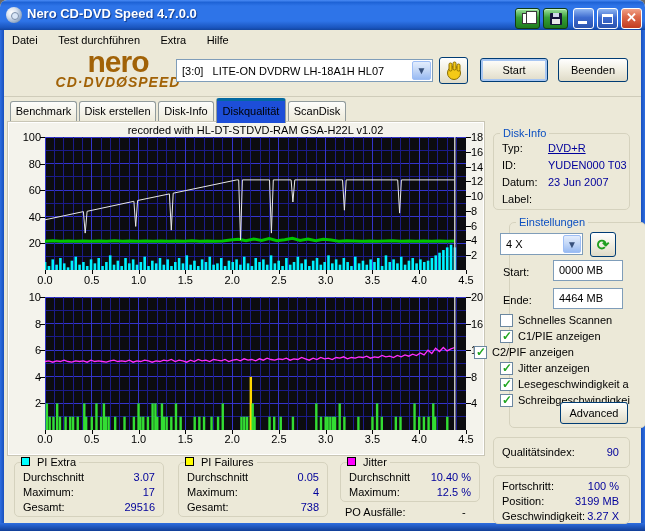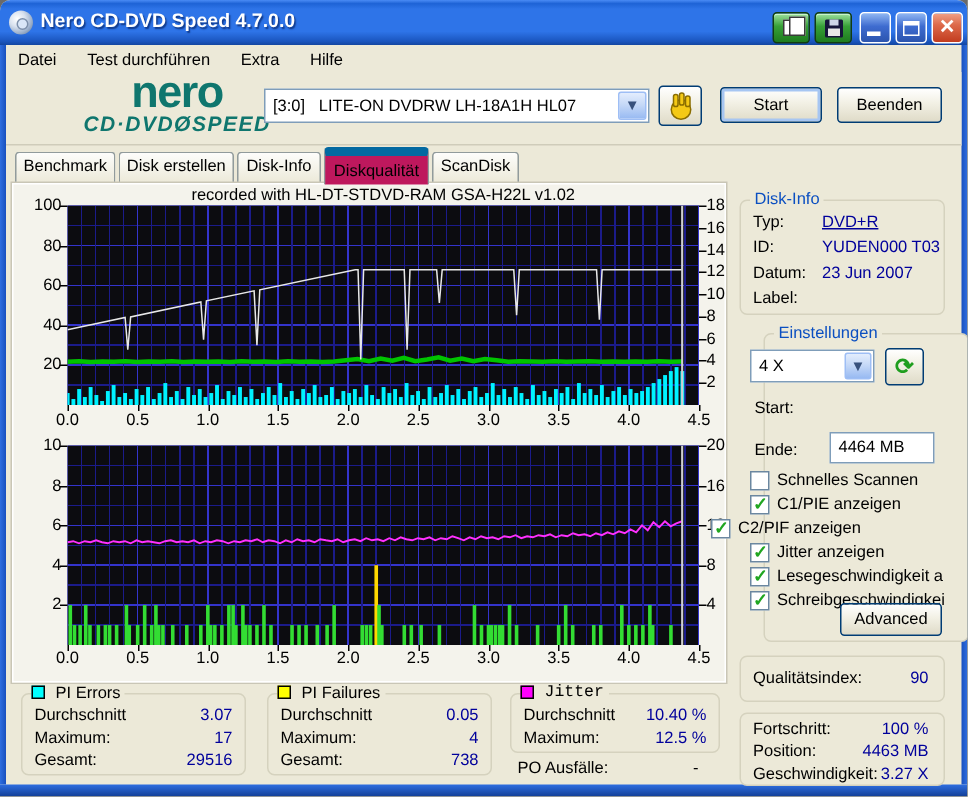--- a/index.html
+++ b/index.html
@@ -33,39 +33,39 @@
 
   
   .frame-l{left:0;top:30px;width:4px;height:493px;background:linear-gradient(90deg,#2E6EE0,#1850BE);}
   .frame-r{left:641px;top:30px;width:4px;height:493px;background:linear-gradient(90deg,#1850BE,#2E6EE0);}
   .frame-b{left:0;top:523px;width:645px;height:8px;background:linear-gradient(180deg,#2E6EE0,#123E96);}
 
   
   .menubar{left:4px;top:30px;width:568px;height:18px;background:#ECE9D8;}
   .menu-item{position:relative;display:inline-block;padding:2px 8px 0 8px;font-size:11px;color:#000;}
   .toolbar{left:4px;top:48px;width:637px;height:49px;background:#ECE9D8;border-bottom:1px solid #cfccba;}
-  .logo{left:28px;top:49px;width:180px;height:46px;text-align:center;color:#0f766e;}
+  .logo{left:28px;top:49px;width:180px;height:46px;text-align:center;color:#a16207;}
   .logo-top{font-size:30px;font-weight:bold;letter-spacing:-1px;line-height:26px;}
   .logo-bottom{font-size:14px;font-weight:bold;font-style:italic;letter-spacing:1px;line-height:14px;}
   .combo{left:176px;top:59px;width:257px;height:23px;background:#fff;border:1px solid #7F9DB9;font-size:11px;}
   .combo-text{position:absolute;left:5px;top:5px;white-space:pre;}
   .combo-arrow{position:absolute;right:1px;top:1px;width:19px;height:19px;
     background:linear-gradient(180deg,#E3EDFD,#C6D9F7 45%,#98BAF2);border:1px solid #9EBEF5;border-radius:2px;
     text-align:center;font-size:10px;color:#38517C;line-height:18px;}
   .gold-btn{left:439px;top:57px;width:29px;height:27px;border:1px solid #365486;border-radius:3px;
     background:linear-gradient(180deg,#fff,#EDEAD8 50%,#DCD7C0);}
   .xp-btn{border:1px solid #003C74;border-radius:3px;font-size:11px;color:#000;text-align:center;
     background:linear-gradient(180deg,#ffffff,#F2F0E4 45%,#DFDBC8);}
   .btn-start{left:480px;top:58px;width:68px;height:24px;line-height:22px;box-shadow:inset 0 0 0 2px #A7C6F2;}
   .btn-quit{left:558px;top:58px;width:70px;height:24px;line-height:22px;}
 
   
   .tab{top:101px;height:21px;background:linear-gradient(180deg,#FDFDFB,#ECE9D8);border:1px solid #919B9C;
     border-bottom:none;border-radius:3px 3px 0 0;font-size:11px;text-align:center;line-height:19px;color:#000;}
-  .tab.active{top:98px;height:25px;background:#be185d;border-top:6px solid #0369a1;z-index:5;line-height:20px;}
+  .tab.active{top:98px;height:25px;background:#1d4ed8;border-top:3px solid #0369a1;z-index:5;line-height:20px;}
 
   
   .chartpanel{left:8px;top:122px;width:476px;height:333px;background:#F4F3EC;
     border:1px solid #fff;box-shadow:0 0 0 1px #c9c6b6;}
   .chart-title{left:45px;top:124px;width:421px;text-align:center;font-size:11px;color:#000;}
   .plot{background:#0C0C10;}
   .axlabel{position:absolute;font-size:11px;color:#000;}
   .axlabel.r{text-align:right;}
   .axlabel.c{text-align:center;}
   .tickmark{position:absolute;background:#000;}
@@ -569,20 +569,21 @@
     <span class="gtitle blue">Einstellungen</span>
   </div>
   <div class="abs combo" style="left:500px;top:233px;width:83px;height:22px;">
     <span class="combo-text" style="top:4px;">4 X</span>
     <span class="combo-arrow" style="width:18px;height:18px;line-height:17px;">▼</span>
   </div>
   <div class="abs xp-btn refresh-btn">
     <span class="refresh-glyph">⟳</span>
   </div>
   <span class="abs row-label" style="left:503px;top:266px;">Start:</span>
+  <div class="abs input" style="left:553px;top:260px;width:70px;height:21px;">0000 MB</div>
   <span class="abs row-label" style="left:503px;top:294px;">Ende:</span>
   <div class="abs input" style="left:553px;top:288px;width:70px;height:21px;">4464 MB</div>
 
   <div class="abs cb" style="left:494px;top:313px;width:134px;height:15px;">
     <span class="cb-box"></span>
       <span class="cb-label">Schnelles Scannen</span>
     </div>
   <div class="abs cb on" style="left:494px;top:329px;width:134px;height:15px;">
     <span class="cb-box"></span>
       <span class="cb-label">C1/PIE anzeigen</span>
@@ -606,29 +607,29 @@
   <div class="abs xp-btn" style="left:560px;top:402px;width:68px;height:22px;line-height:20px;">Advanced</div>
 
   <div class="abs gbox" style="left:493px;top:437px;width:137px;height:31px;">
     <span class="row-label" style="left:8px;top:8px;">Qualitätsindex:</span>
     <span class="row-value" style="right:10px;top:8px;">90</span>
   </div>
   <div class="abs gbox" style="left:493px;top:475px;width:137px;height:49px;">
     <span class="row-label" style="left:8px;top:4px;">Fortschritt:</span>
     <span class="row-value" style="right:10px;top:4px;">100 %</span>
     <span class="row-label" style="left:8px;top:19px;">Position:</span>
-    <span class="row-value" style="right:10px;top:19px;">4463 MB</span>
+    <span class="row-value" style="right:10px;top:19px;">3199 MB</span>
     <span class="row-label" style="left:8px;top:34px;">Geschwindigkeit:</span>
     <span class="row-value" style="right:10px;top:34px;">3.27 X</span>
   </div>
 
   <div class="abs gbox" style="left:14px;top:462px;width:150px;height:55px;">
     <span class="gtitle" style="padding-left:16px;">
       <span class="swatch" style="background: rgb(0, 255, 255);"></span>
-      <span>PI Errors</span>
+      <span>PI Extra</span>
     </span>
     <span class="row-label" style="left:8px;top:8px;">Durchschnitt</span>
     <span class="row-value" style="right:8px;top:8px;">3.07</span>
     <span class="row-label" style="left:8px;top:23px;">Maximum:</span>
     <span class="row-value" style="right:8px;top:23px;">17</span>
     <span class="row-label" style="left:8px;top:38px;">Gesamt:</span>
     <span class="row-value" style="right:8px;top:38px;">29516</span>
   </div>
 
   <div class="abs gbox" style="left:178px;top:462px;width:150px;height:55px;">
@@ -638,21 +639,21 @@
     </span>
     <span class="row-label" style="left:8px;top:8px;">Durchschnitt</span>
     <span class="row-value" style="right:8px;top:8px;">0.05</span>
     <span class="row-label" style="left:8px;top:23px;">Maximum:</span>
     <span class="row-value" style="right:8px;top:23px;">4</span>
     <span class="row-label" style="left:8px;top:38px;">Gesamt:</span>
     <span class="row-value" style="right:8px;top:38px;">738</span>
   </div>
 
   <div class="abs gbox" style="left:340px;top:462px;width:140px;height:40px;">
-    <span class="gtitle" style="padding-left:16px;font-family:Liberation Mono, monospace;">
+    <span class="gtitle" style="padding-left:16px;">
       <span class="swatch" style="background: rgb(255, 0, 255);"></span>
       <span>Jitter</span>
     </span>
     <span class="row-label" style="left:8px;top:8px;">Durchschnitt</span>
     <span class="row-value" style="right:8px;top:8px;margin-left:20px;">10.40 %</span>
     <span class="row-label" style="left:8px;top:23px;">Maximum:</span>
     <span class="row-value" style="right:8px;top:23px;">12.5 %</span>
   </div>
   <span class="abs row-label" style="left:345px;top:506px;">PO Ausfälle:</span>
   <span class="abs row-label" style="left:462px;top:506px;">-</span>

